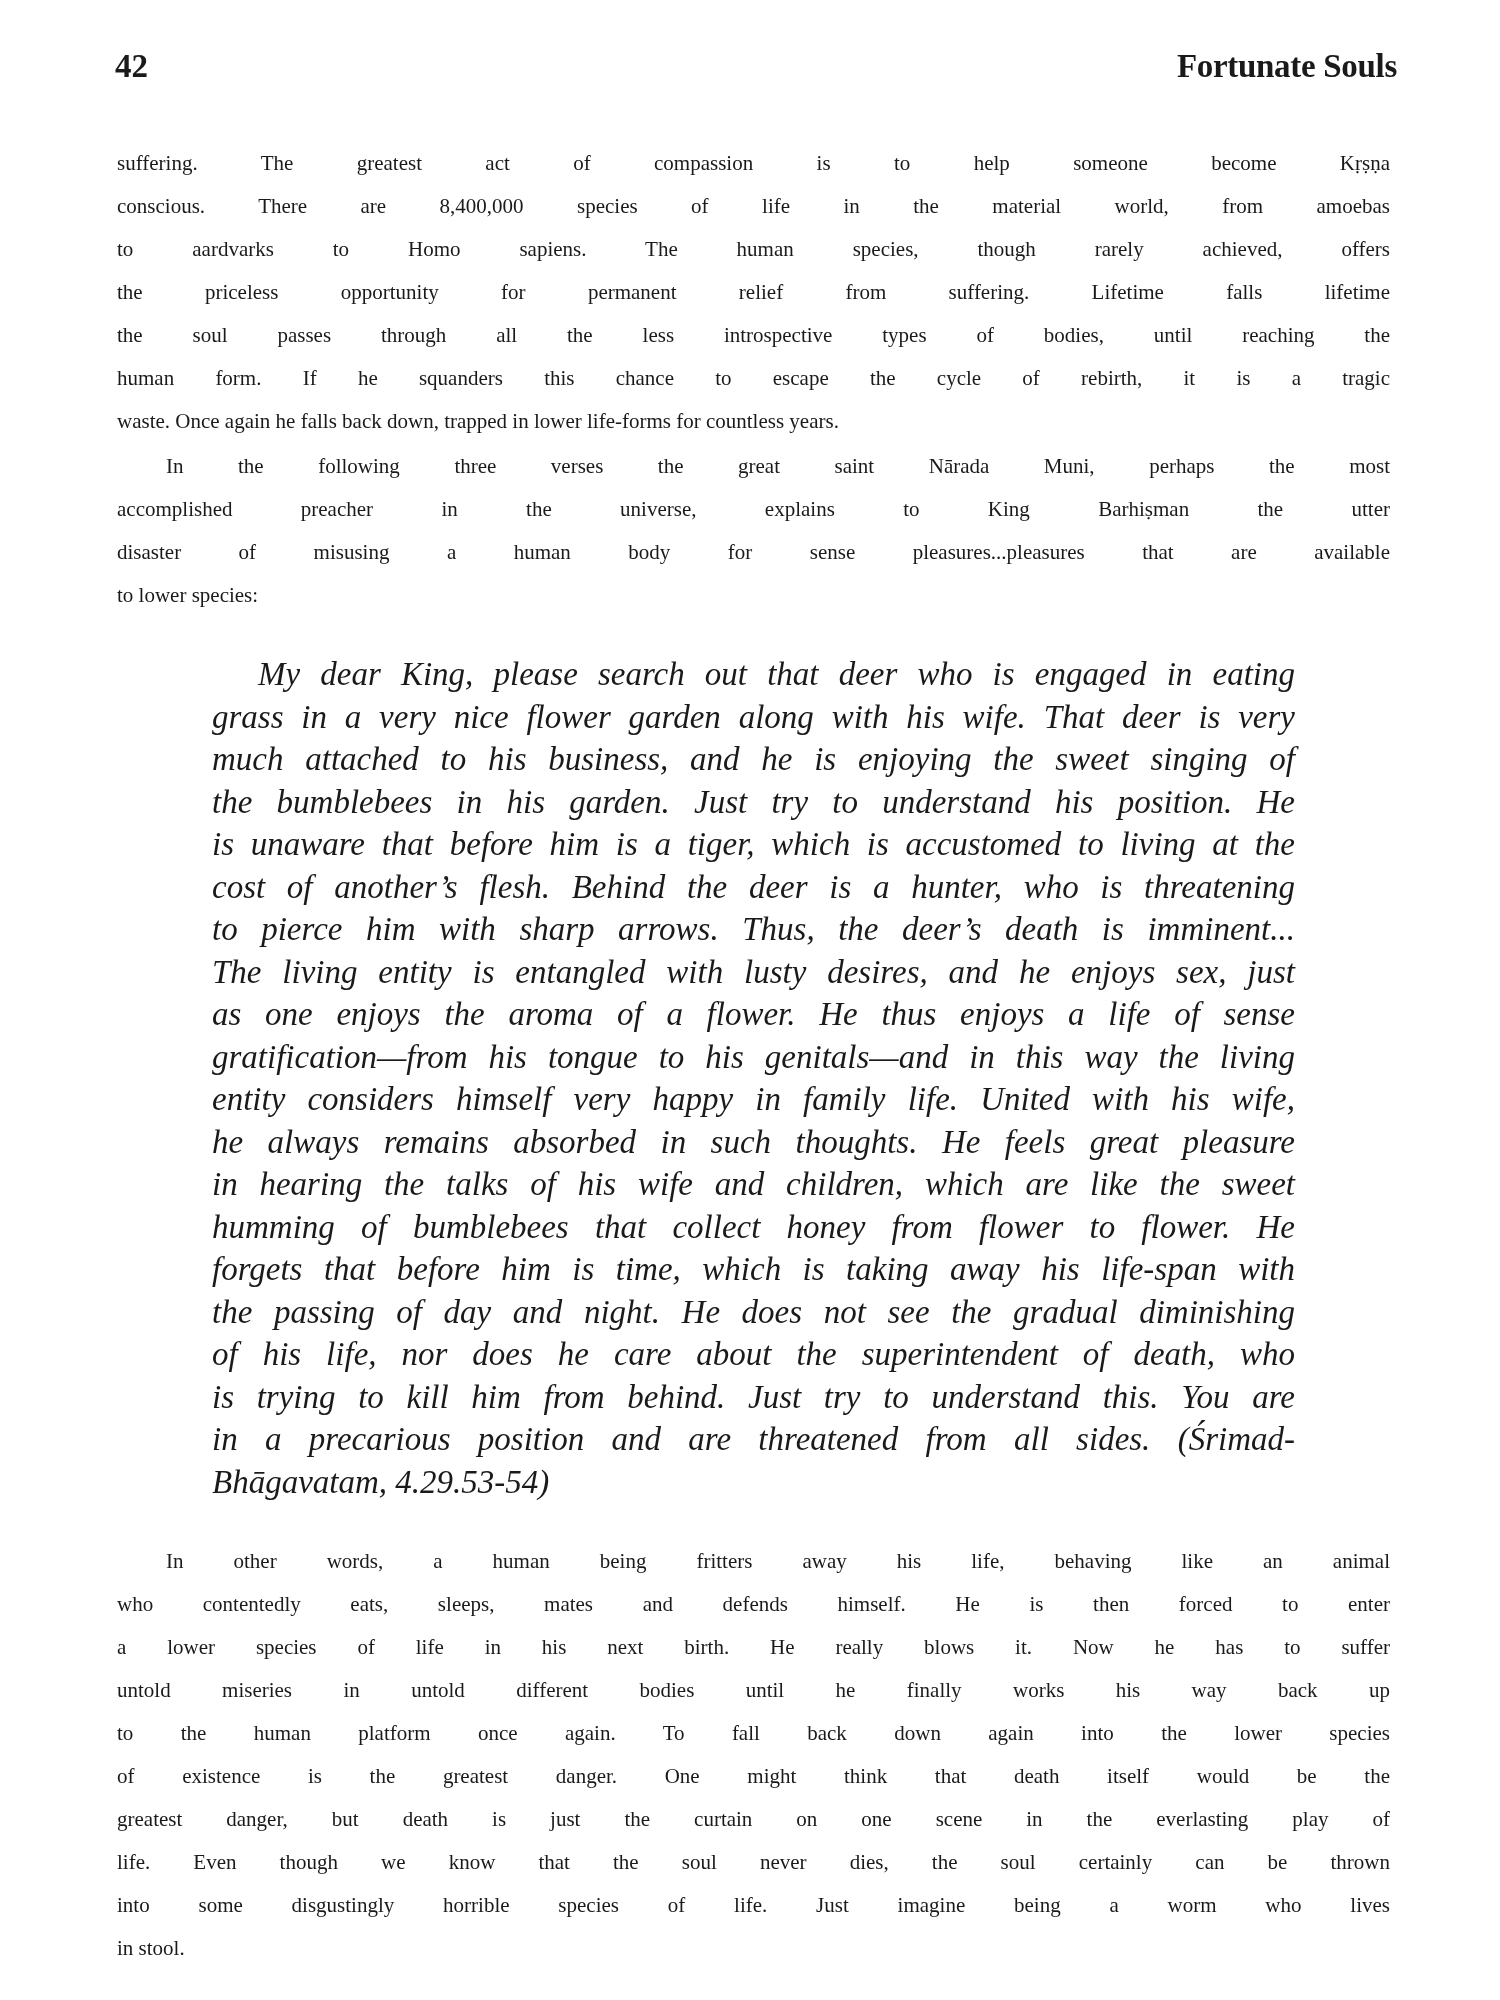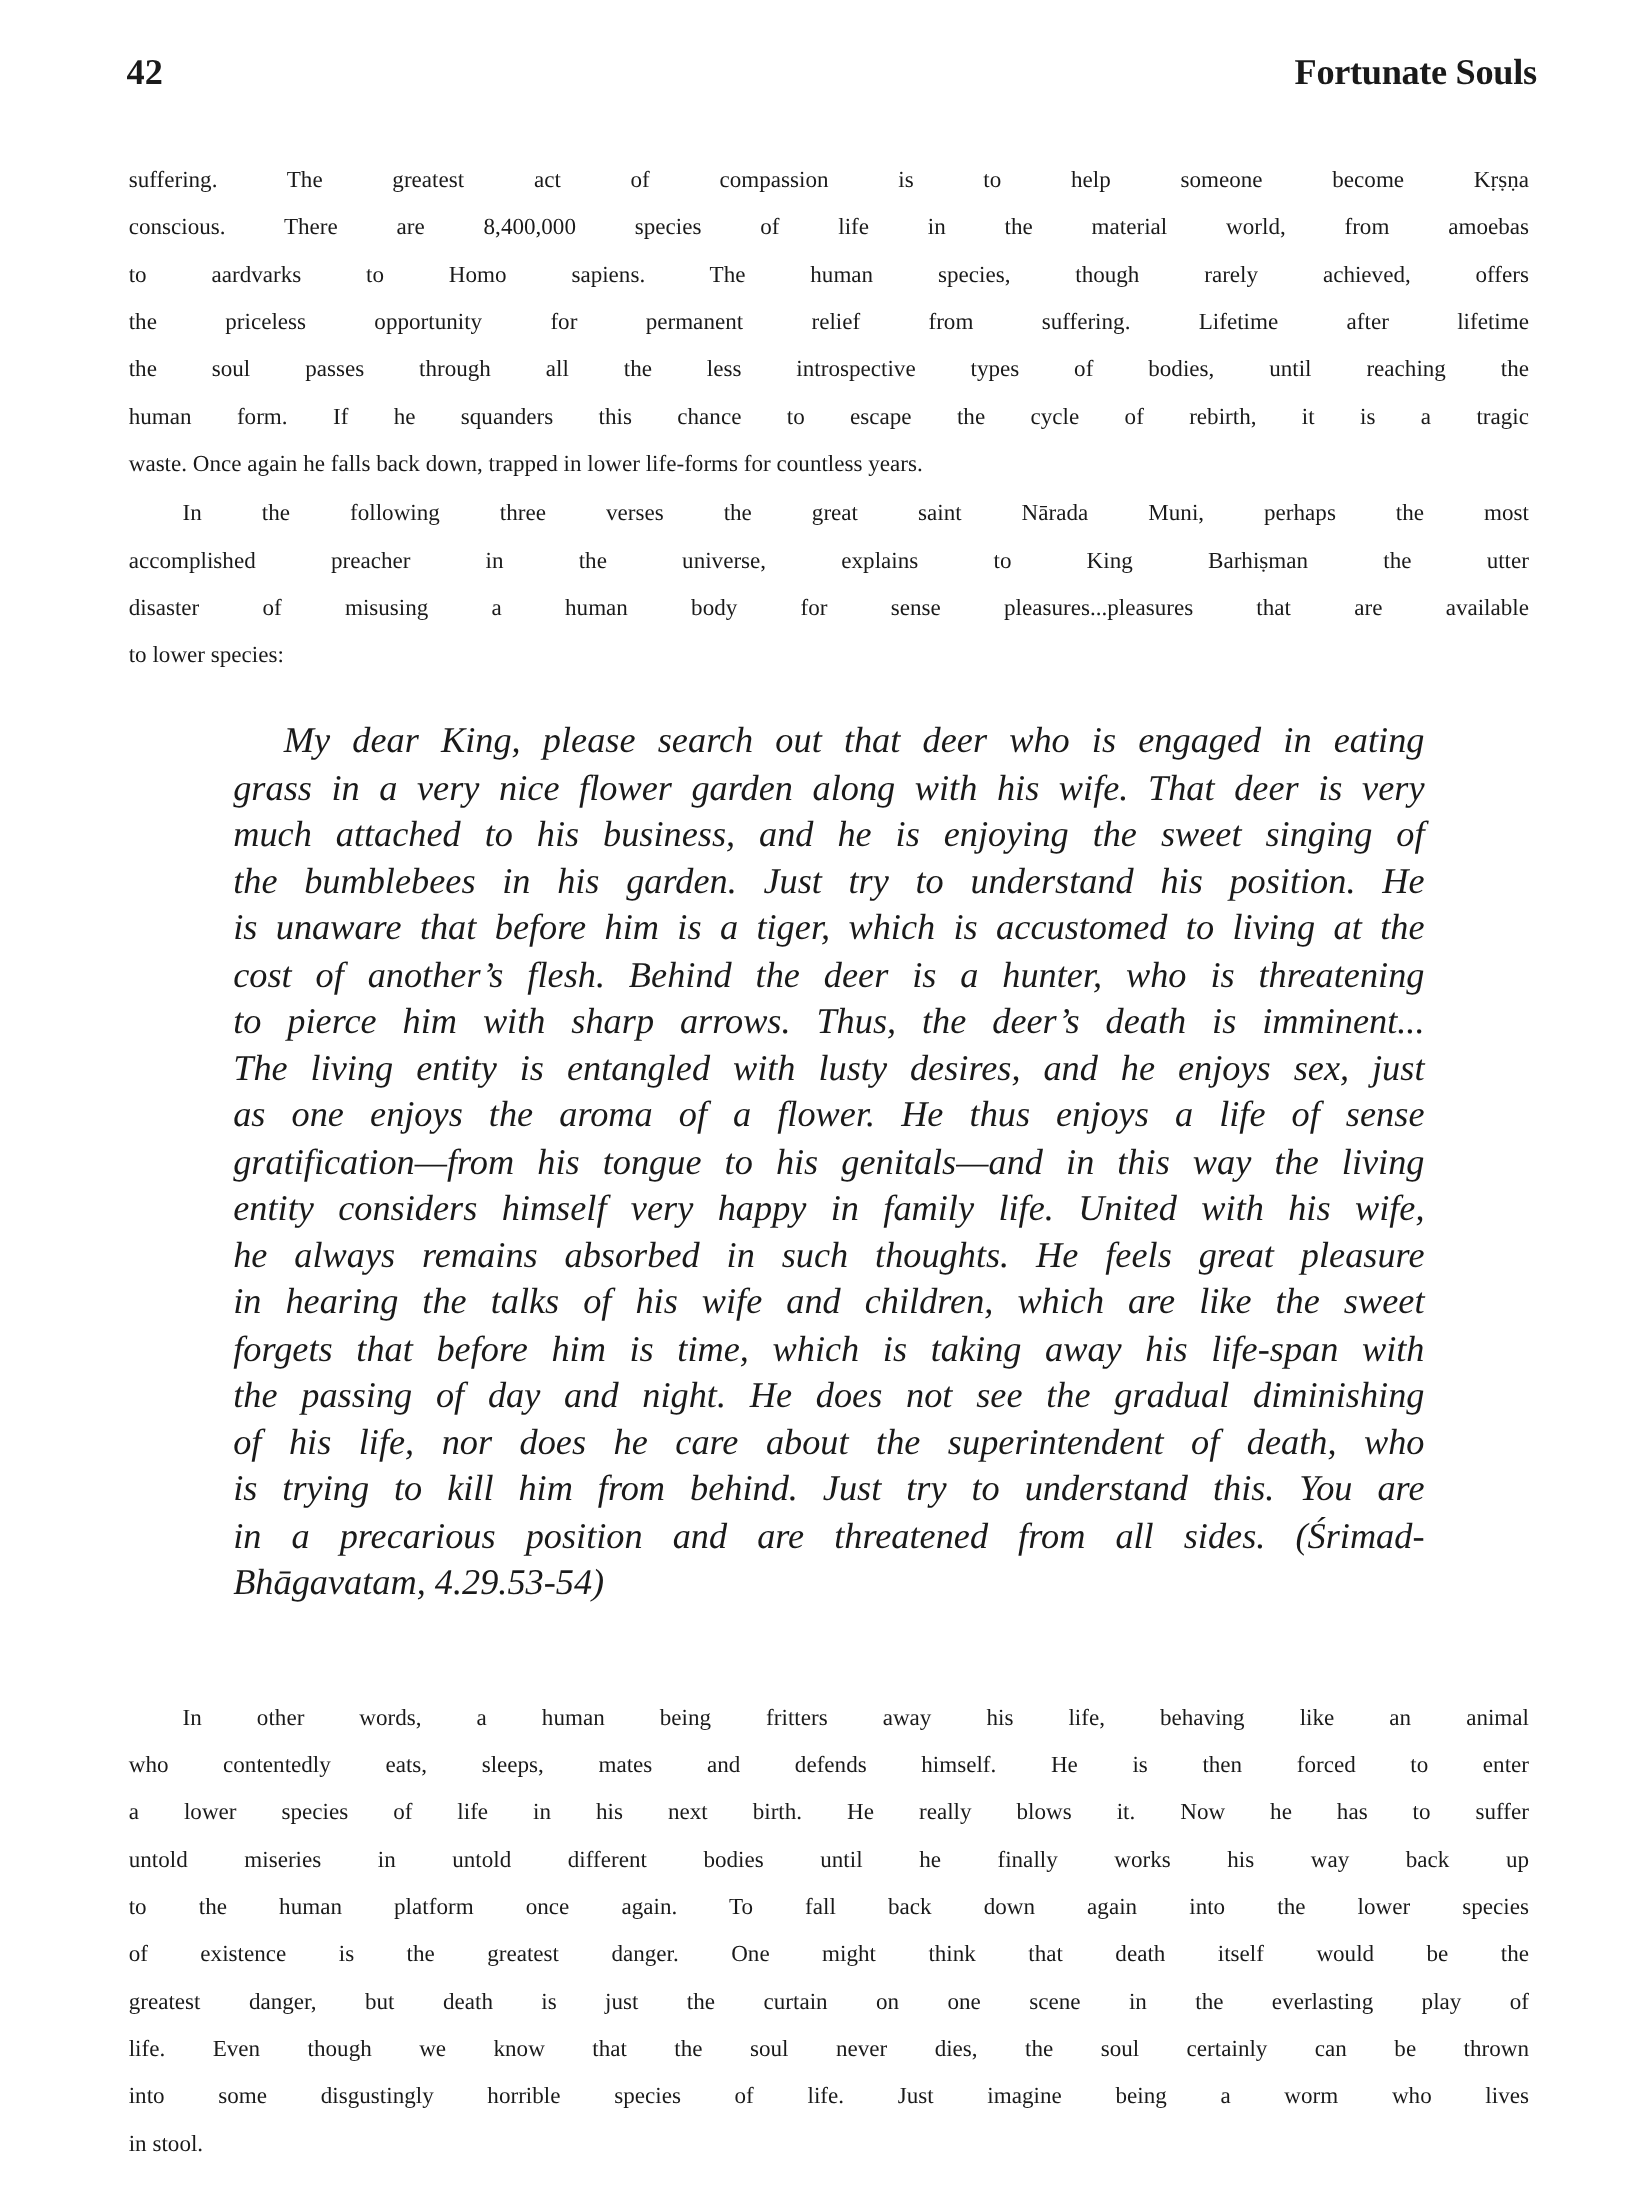--- a/index.html
+++ b/index.html
@@ -93,21 +93,21 @@
 
   <div class="running-head">
     <span class="page-number">42</span>
     <span class="book-title">Fortunate Souls</span>
   </div>
 
   <div class="block body-para" id="para1">
     <span class="line">suffering. The greatest act of compassion is to help someone become Kṛṣṇa</span>
     <span class="line">conscious. There are 8,400,000 species of life in the material world, from amoebas</span>
     <span class="line">to aardvarks to Homo sapiens. The human species, though rarely achieved, offers</span>
-    <span class="line">the priceless opportunity for permanent relief from suffering. Lifetime after lifetime</span>
+    <span class="line">the priceless opportunity for permanent relief from suffering. Lifetime falls lifetime</span>
     <span class="line">the soul passes through all the less introspective types of bodies, until reaching the</span>
     <span class="line">human form. If he squanders this chance to escape the cycle of rebirth, it is a tragic</span>
     <span class="line last">waste. Once again he falls back down, trapped in lower life-forms for countless years.</span>
   </div>
 
   <div class="block body-para" id="para2">
     <span class="line indent">In the following three verses the great saint Nārada Muni, perhaps the most</span>
     <span class="line">accomplished preacher in the universe, explains to King Barhiṣman the utter</span>
     <span class="line">disaster of misusing a human body for sense pleasures...pleasures that are available</span>
     <span class="line last">to lower species:</span>
@@ -120,20 +120,21 @@
     <span class="line">the bumblebees in his garden. Just try to understand his position. He</span>
     <span class="line">is unaware that before him is a tiger, which is accustomed to living at the</span>
     <span class="line">cost of another’s flesh. Behind the deer is a hunter, who is threatening</span>
     <span class="line">to pierce him with sharp arrows. Thus, the deer’s death is imminent...</span>
     <span class="line">The living entity is entangled with lusty desires, and he enjoys sex, just</span>
     <span class="line">as one enjoys the aroma of a flower. He thus enjoys a life of sense</span>
     <span class="line">gratification—from his tongue to his genitals—and in this way the living</span>
     <span class="line">entity considers himself very happy in family life. United with his wife,</span>
     <span class="line">he always remains absorbed in such thoughts. He feels great pleasure</span>
     <span class="line">in hearing the talks of his wife and children, which are like the sweet</span>
+    <span class="line">humming of bumblebees that collect honey from flower to flower. He</span>
     <span class="line">forgets that before him is time, which is taking away his life-span with</span>
     <span class="line">the passing of day and night. He does not see the gradual diminishing</span>
     <span class="line">of his life, nor does he care about the superintendent of death, who</span>
     <span class="line">is trying to kill him from behind. Just try to understand this. You are</span>
     <span class="line">in a precarious position and are threatened from all sides. (Śrimad-</span>
     <span class="line last">Bhāgavatam, 4.29.53-54)</span>
   </div>
 
   <div class="block body-para" id="para3">
     <span class="line indent">In other words, a human being fritters away his life, behaving like an animal</span>

